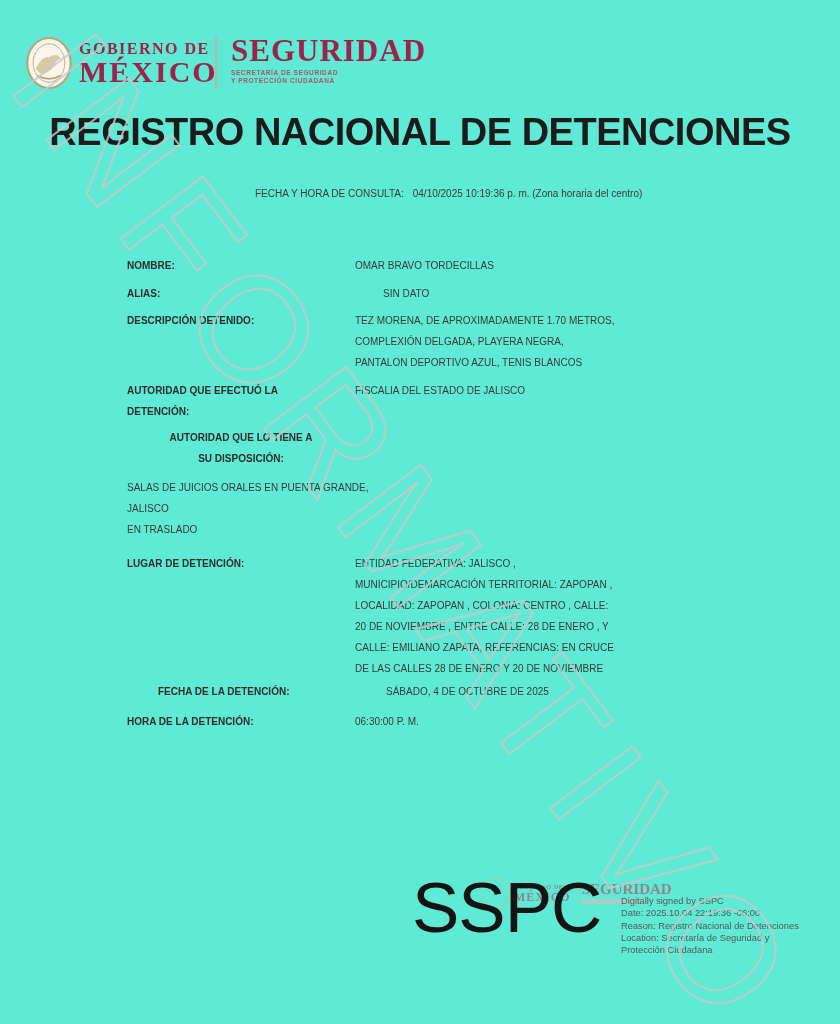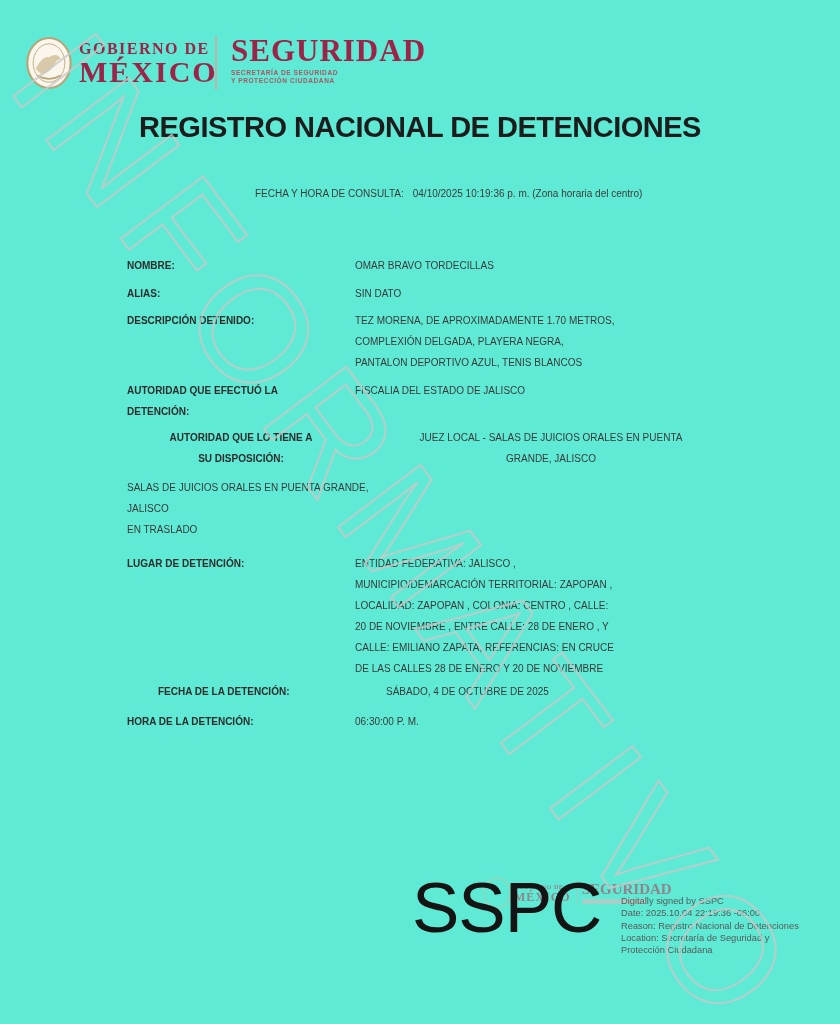--- a/index.html
+++ b/index.html
@@ -49,41 +49,41 @@
   }
   .seg-sub{
     margin-top:2px;
     font-size:6.5px;line-height:8px;letter-spacing:0.6px;
     color:#ab5766;font-weight:bold;
   }
   
   .doc-title{
     position:absolute;left:0;right:0;top:111px;z-index:2;
     text-align:center;
-    font-weight:bold;font-size:29px;letter-spacing:-0.5px;
+    font-weight:bold;font-size:38px;letter-spacing:-0.5px;
     color:#1c1c1c;
   }
   .consulta{
     position:absolute;left:255px;top:188px;z-index:2;
     font-size:10px;color:#3c3c3c;white-space:nowrap;
   }
   .consulta .c-label{margin-right:9px;}
   
   .fields{
     position:absolute;left:127px;top:255px;width:620px;z-index:2;
     font-size:10px;line-height:21px;color:#3a3a3a;
   }
   .field-row{display:flex;align-items:flex-start;}
   .field-label{
     flex:0 0 228px;
     font-weight:bold;color:#2d2d2d;
     white-space:pre-line;
   }
   .field-value{flex:1;white-space:pre-line;}
-  .mb0{margin-bottom:7px;}  .mb1{margin-bottom:6px;}
+  .mb0{margin-bottom:7px;}  .mb1{margin-bottom:6px;gap:28px;}
   .mb2{margin-bottom:7px;}  .mb3{margin-bottom:5px;}
   .mb4{margin-bottom:8px;text-align:center;}  .mb5{margin-bottom:13px;}
   .mb6{margin-bottom:2px;}  .mb7{margin-bottom:9px;padding-left:31px;}
   
   .footer{position:absolute;left:0;top:0;width:840px;height:1024px;z-index:3;}
   .mini-logo{
     position:absolute;left:483px;top:877px;opacity:0.55;
     display:flex;align-items:center;
   }
   .mini-seal{
@@ -157,22 +157,20 @@
 PANTALON DEPORTIVO AZUL, TENIS BLANCOS</div>
     </div>
     <div class="field-row mb3">
       <div class="field-label">AUTORIDAD QUE EFECTUÓ LA
 DETENCIÓN:</div>
       <div class="field-value">FISCALIA DEL ESTADO DE JALISCO</div>
     </div>
     <div class="field-row mb4">
       <div class="field-label">AUTORIDAD QUE LO TIENE A
 SU DISPOSICIÓN:</div>
-      <div class="field-value">JUEZ LOCAL - SALAS DE JUICIOS ORALES EN PUENTA
-GRANDE, JALISCO</div>
     </div>
     <div class="field-row mb5">
       <div class="field-value">SALAS DE JUICIOS ORALES EN PUENTA GRANDE,
 JALISCO
 EN TRASLADO</div>
     </div>
     <div class="field-row mb6">
       <div class="field-label">LUGAR DE DETENCIÓN:</div>
       <div class="field-value">ENTIDAD FEDERATIVA: JALISCO ,
 MUNICIPIO/DEMARCACIÓN TERRITORIAL: ZAPOPAN ,

